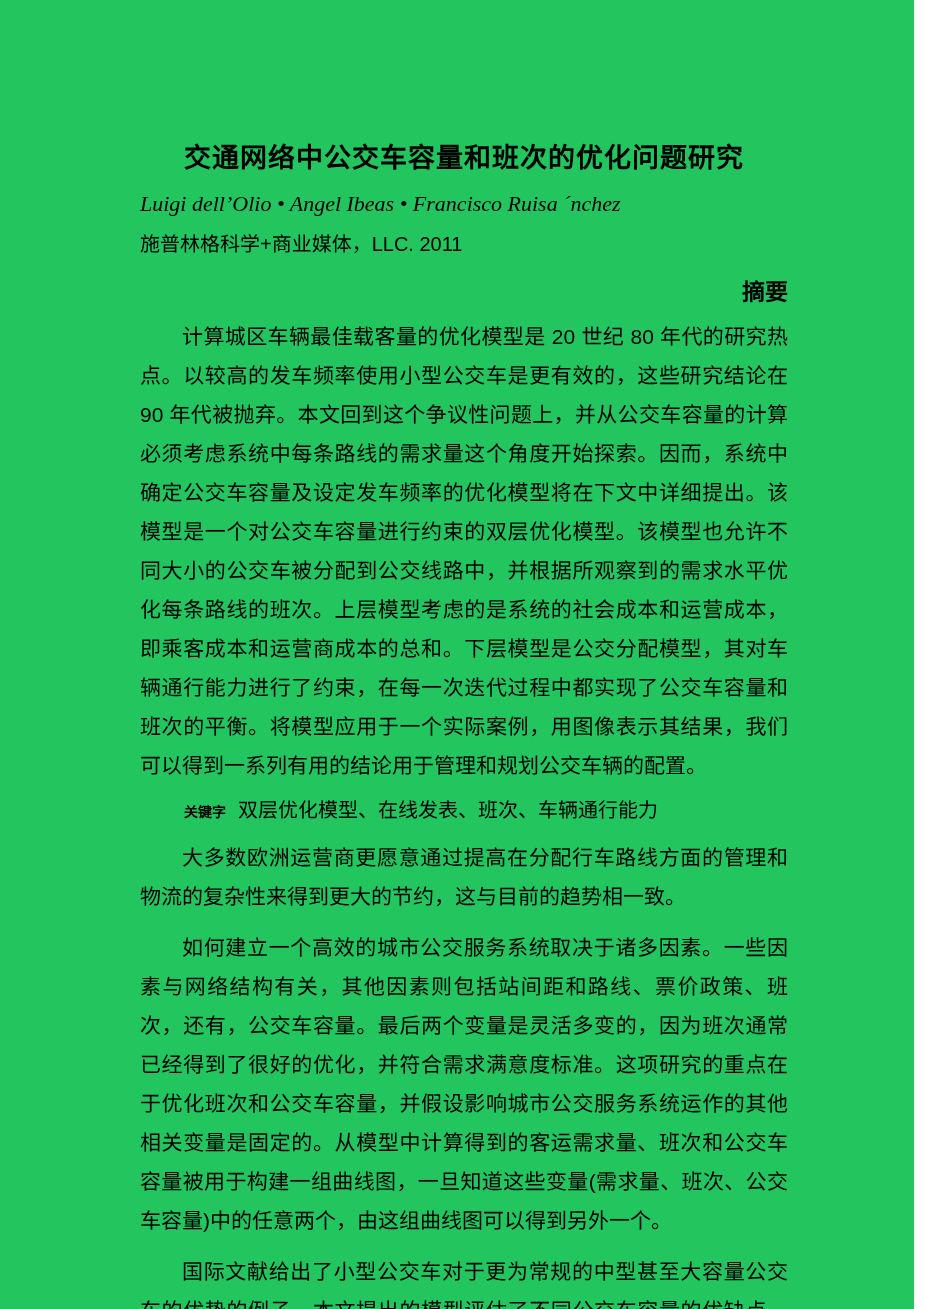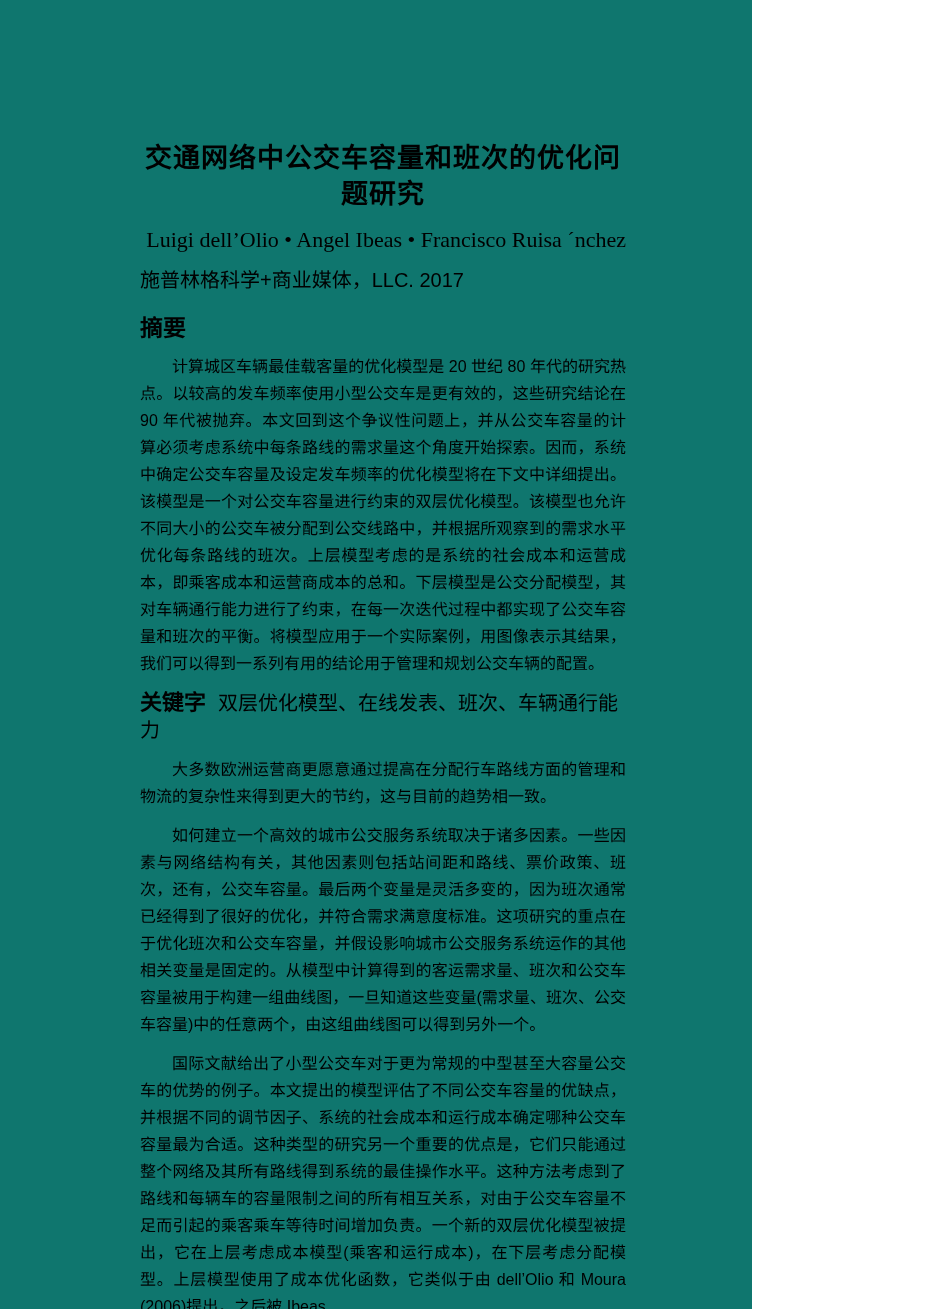--- a/index.html
+++ b/index.html
@@ -8,84 +8,87 @@
     background: #ffffff;
     color: #000000;
   }
   body {
     width: 926px;
     height: 1309px;
     font-family: "Liberation Sans", "DejaVu Sans", sans-serif;
   }
   .page {
     box-sizing: border-box;
-    width: 752px;
+    width: 914px;
     height: 1309px;
     padding: 140px 126px 4px 140px;
     overflow: hidden;
-    background: #0f766e;
+    background: #22c55e;
   }
   .paper-title {
     font-size: 27px;
     font-weight: 700;
     text-align: center;
     line-height: 36px;
     margin: 0 0 14px 0;
     letter-spacing: 1px;
   }
   .authors {
     font-family: "Liberation Serif", "DejaVu Serif", serif;
     font-size: 22px;
-    text-align: right;
+    text-align: left;
     line-height: 28px;
     margin: 0 0 14px 0;
+    font-style: italic;
   }
   .meta-line {
     font-size: 20px;
     line-height: 25px;
     margin: 0 0 20px 0;
   }
   .section-heading {
     font-size: 23px;
     font-weight: 700;
     line-height: 30px;
     margin: 0 0 10px 0;
+    text-align: right;
   }
   .body-para {
-    font-size: 16px;
-    line-height: 27px;
+    font-size: 21px;
+    line-height: 39px;
     text-align: justify;
     text-indent: 2em;
     margin: 0 0 12px 0;
   }
   .keywords-line {
     font-size: 20px;
     line-height: 27px;
     margin: 2px 0 12px 0;
   }
   .kw-label {
-    font-size: 22px;
+    font-size: 14px;
     font-weight: 700;
     margin-right: 12px;
+    margin-left: 44px;
   }
   .intro-para-last {
     margin-bottom: 0;
   }
 </style>
 </head>
 <body>
 
 <div class="page">
 
   <h1 class="paper-title">交通网络中公交车容量和班次的优化问题研究</h1>
 
   <div class="authors">Luigi dell’Olio • Angel Ibeas • Francisco Ruisa ´nchez</div>
 
 
-  <div class="meta-line">施普林格科学+商业媒体，LLC. 2017</div>
+  <div class="meta-line">施普林格科学+商业媒体，LLC. 2011</div>
 
   <h2 class="section-heading">摘要</h2>
 
   <p class="body-para">计算城区车辆最佳载客量的优化模型是 20 世纪 80 年代的研究热点。以较高的发车频率使用小型公交车是更有效的，这些研究结论在 90 年代被抛弃。本文回到这个争议性问题上，并从公交车容量的计算必须考虑系统中每条路线的需求量这个角度开始探索。因而，系统中确定公交车容量及设定发车频率的优化模型将在下文中详细提出。该模型是一个对公交车容量进行约束的双层优化模型。该模型也允许不同大小的公交车被分配到公交线路中，并根据所观察到的需求水平优化每条路线的班次。上层模型考虑的是系统的社会成本和运营成本，即乘客成本和运营商成本的总和。下层模型是公交分配模型，其对车辆通行能力进行了约束，在每一次迭代过程中都实现了公交车容量和班次的平衡。将模型应用于一个实际案例，用图像表示其结果，我们可以得到一系列有用的结论用于管理和规划公交车辆的配置。</p>
 
   <div class="keywords-line">
     <span class="kw-label">关键字</span><span class="kw-text">双层优化模型、在线发表、班次、车辆通行能力</span>
   </div>
 
 

